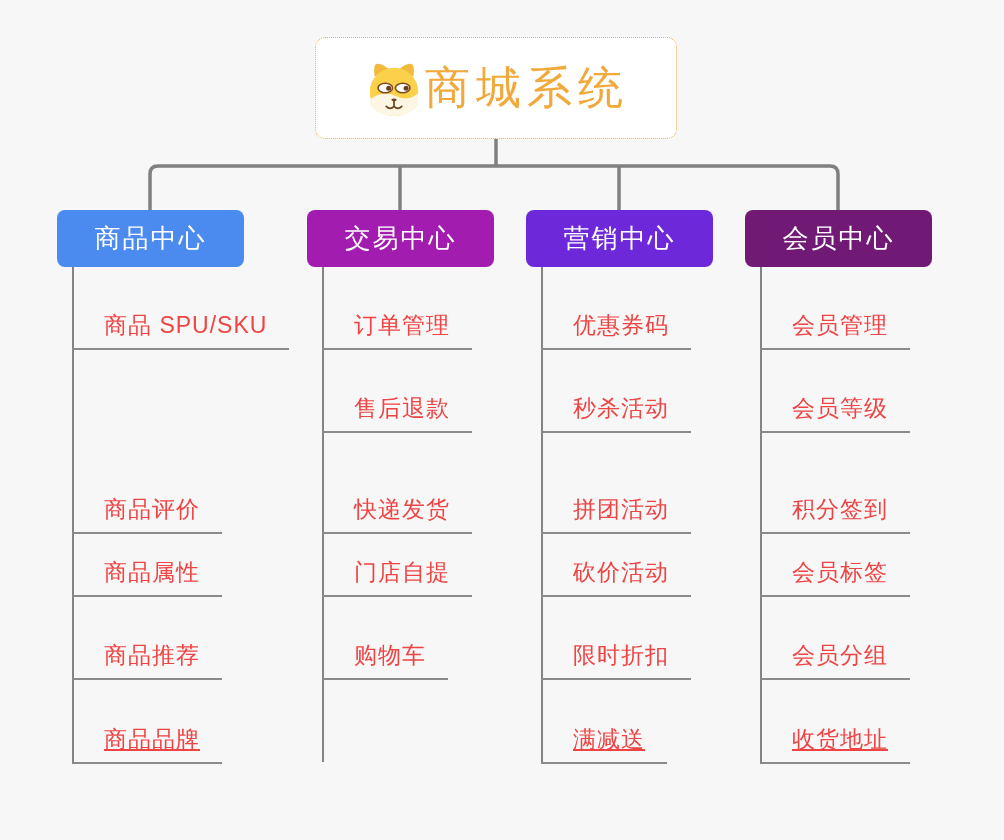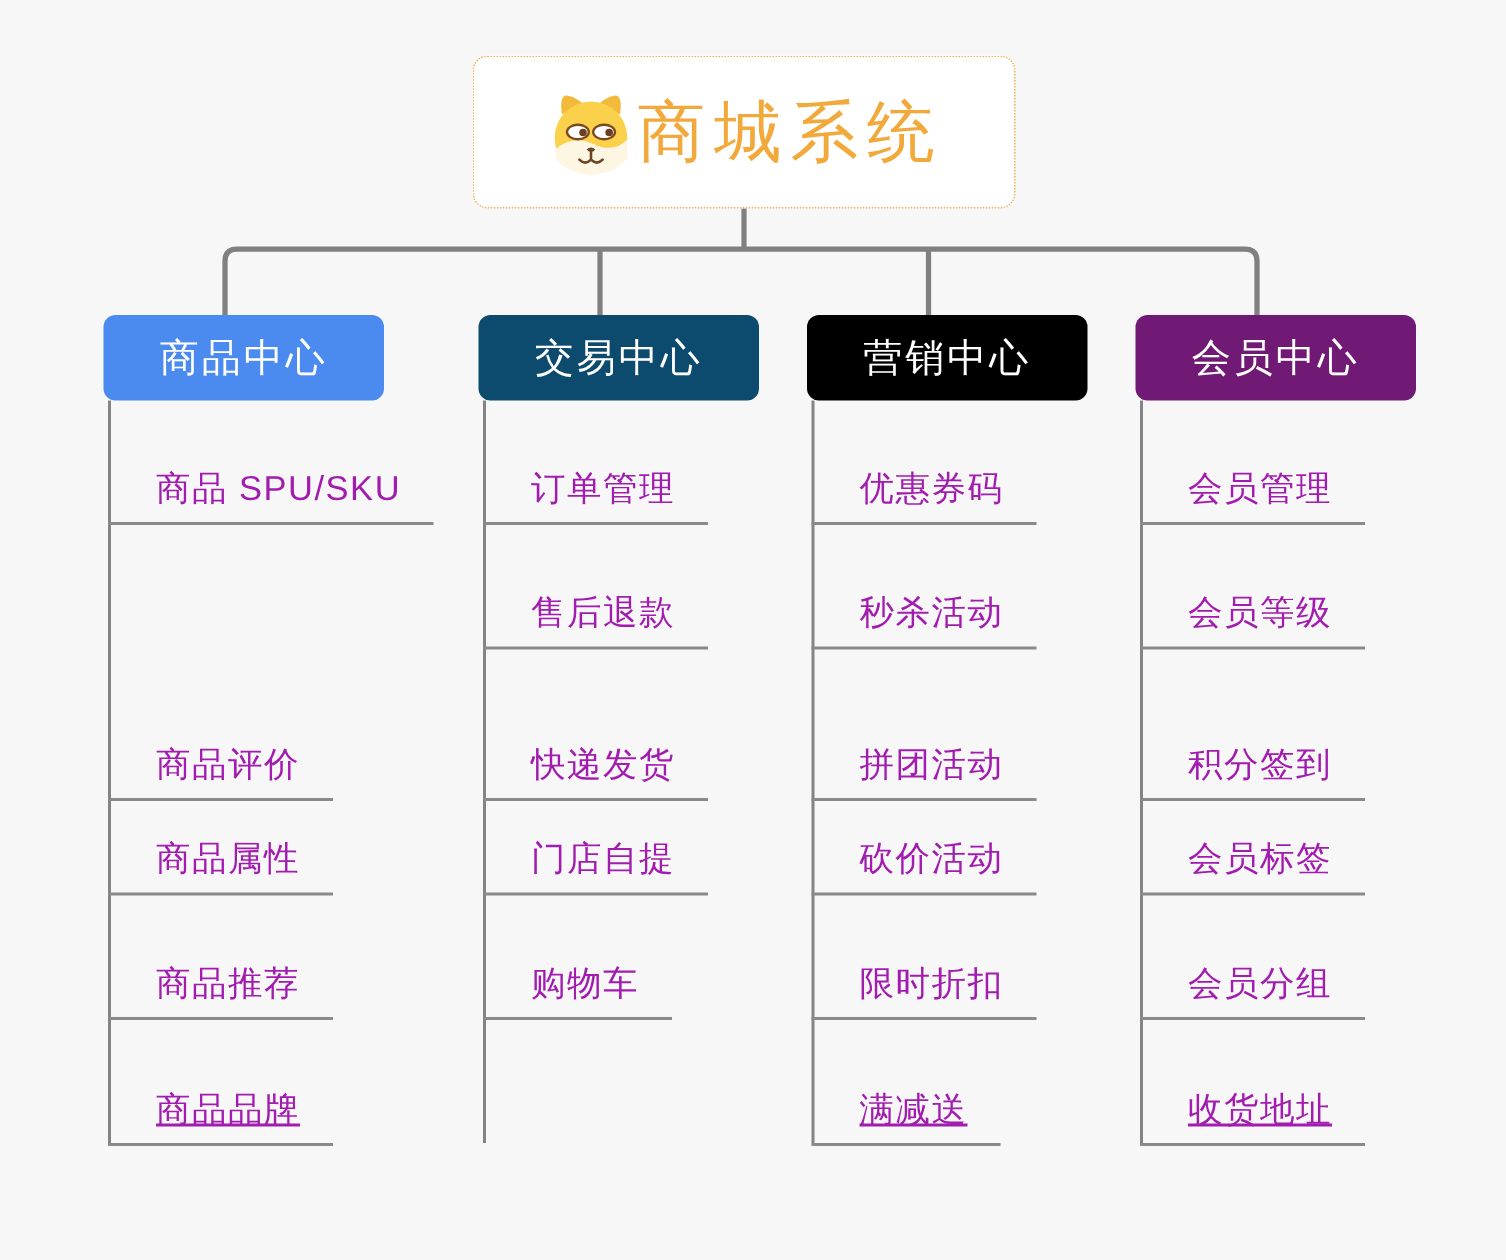--- a/index.html
+++ b/index.html
@@ -15,31 +15,31 @@
     display:flex; align-items:center; justify-content:center; 
     cursor:pointer;
   }
   .root-title {
     font-size:45px; letter-spacing:6px; color:#f2a93b; white-space:nowrap;
   }
   .root-icon { width:62px; height:62px; display:block; }
 
   .column { position:absolute; top:210px; width:260px; height:600px; }
   .branch-node {
-    position:absolute; left:12px; top:0; width:187px; height:57px;
+    position:absolute; left:0; top:0; width:187px; height:57px;
     border-radius:8px; color:#ffffff; font-size:26px; letter-spacing:2px;
     line-height:57px; text-align:center; cursor:pointer; white-space:nowrap;
   }
   .vline {
     position:absolute; left:15px; top:57px; width:2px; height:495px;
     background:#848484;
   }
   .leaf {
     position:absolute; left:15px; width:max-content;
-    font-size:23px; line-height:30px; letter-spacing:1px; color:#a21caf;
+    font-size:23px; line-height:30px; letter-spacing:1px; color:#ef4444;
     padding:0 22px 8px 32px; border-bottom:2px solid #8a8a8a;
     white-space:nowrap; cursor:pointer;
   }
   .leaf.r0 { top:100px; } .leaf.r1 { top:183px; } .leaf.r2 { top:265px;margin-top:19px; }
   .leaf.r3 { top:347px; } .leaf.r4 { top:430px; } .leaf.r5 { top:514px;text-decoration:underline; }
 
   .col-0 { left:57px; }  .col-1 { left:307px; }
   .col-2 { left:526px; } .col-3 { left:745px; }
 </style>
 </head>
@@ -81,31 +81,31 @@
     <div class="branch-node" style="background: rgb(75, 139, 240);">商品中心</div>
     <div class="vline"></div>
     <div class="leaf r0">商品 SPU/SKU</div>
     <div class="leaf r2">商品评价</div>
     <div class="leaf r3">商品属性</div>
     <div class="leaf r4">商品推荐</div>
     <div class="leaf r5">商品品牌</div>
   </div>
 
   <div class="column col-1">
-    <div class="branch-node" style="background: #0c4a6e;">交易中心</div>
+    <div class="branch-node" style="background: #a21caf;">交易中心</div>
     <div class="vline"></div>
     <div class="leaf r0">订单管理</div>
     <div class="leaf r1">售后退款</div>
     <div class="leaf r2">快递发货</div>
     <div class="leaf r3">门店自提</div>
     <div class="leaf r4">购物车</div>
   </div>
 
   <div class="column col-2">
-    <div class="branch-node" style="background: #000000;">营销中心</div>
+    <div class="branch-node" style="background: #6d28d9;">营销中心</div>
     <div class="vline"></div>
     <div class="leaf r0">优惠券码</div>
     <div class="leaf r2">拼团活动</div>
     <div class="leaf r1">秒杀活动</div>
     <div class="leaf r3">砍价活动</div>
     <div class="leaf r4">限时折扣</div>
     <div class="leaf r5">满减送</div>
   </div>
 
   <div class="column col-3">

